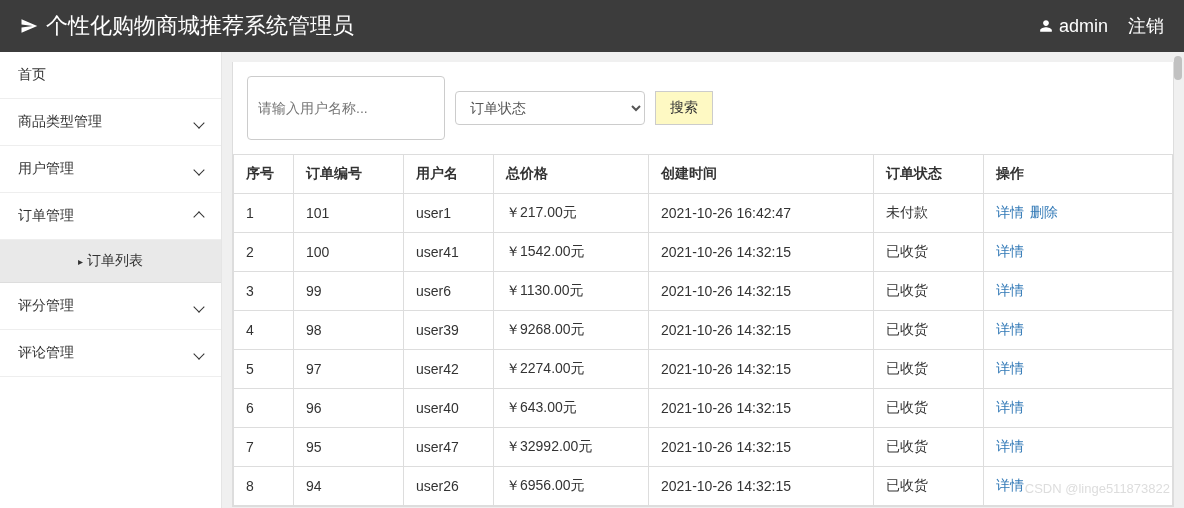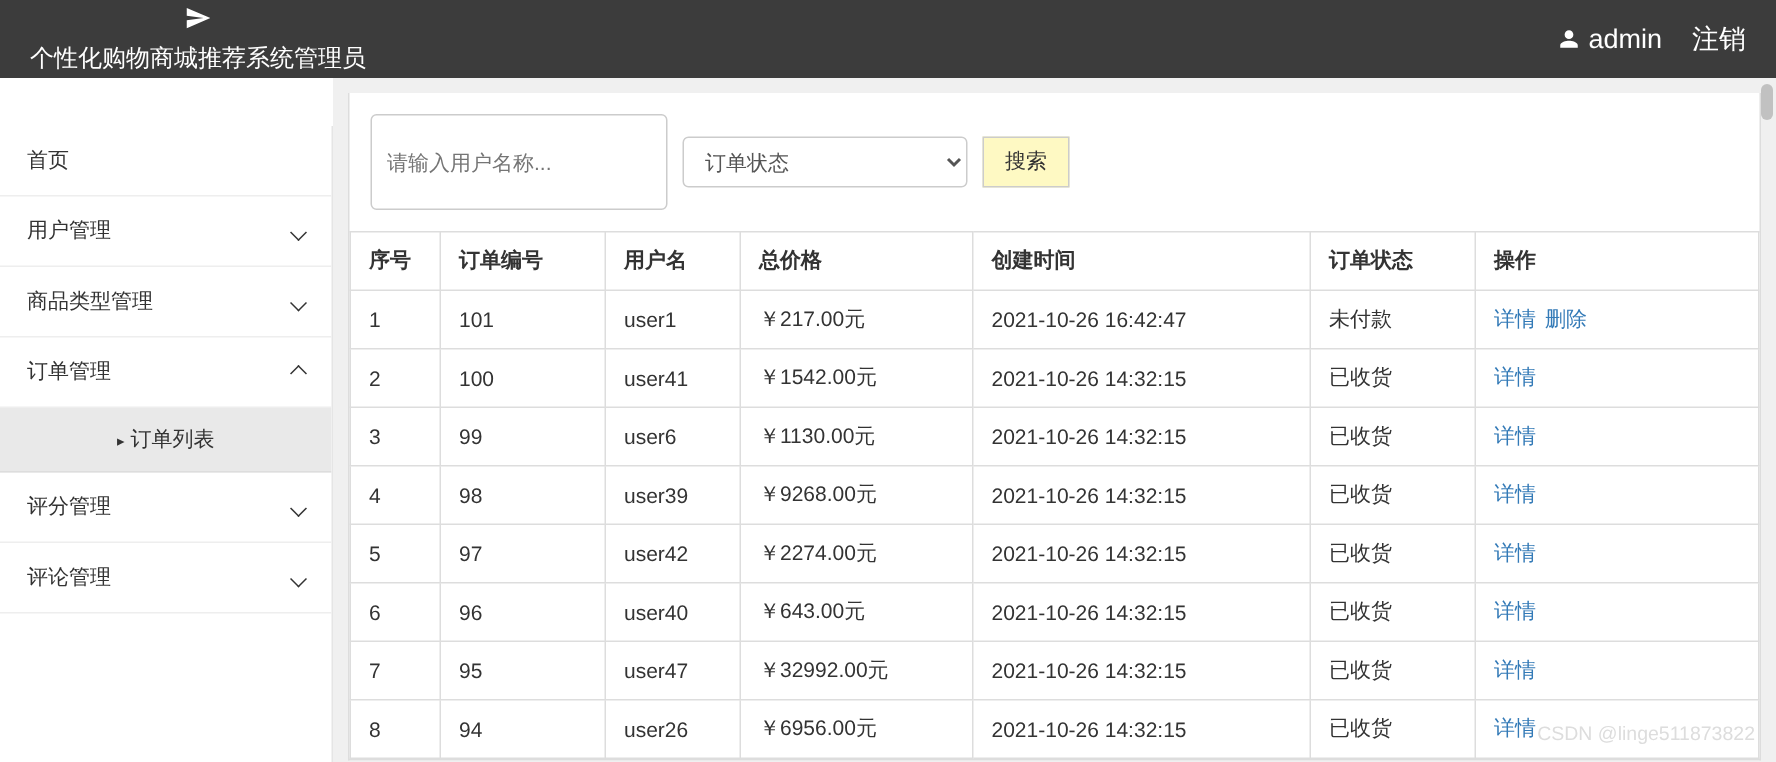--- a/index.html
+++ b/index.html
@@ -1,26 +1,26 @@
 <!DOCTYPE html>
 <html><head>
   <meta charset="utf-8">
   <style>
     * { margin: 0; padding: 0; box-sizing: border-box; }
     body { font-family: "Helvetica Neue", Helvetica, Arial, "Microsoft YaHei", sans-serif; font-size: 14px; color: #333; background: #fff; }
     
     .header { background: #3c3c3c; color: #fff; height: 52px; display: flex; align-items: center; padding: 0 20px; justify-content: space-between; }
-    .header-left { display: flex; align-items: center; gap: 8px; font-size: 16px; flex-direction: column; }
+    .header-left { display: flex; align-items: center; gap: 8px; font-size: 22px; }
     .header-right { display: flex; align-items: center; gap: 20px; font-size: 18px; }
     .header-user { display: flex; align-items: center; gap: 6px; cursor: pointer; }
     .header-logout { cursor: pointer; }
     
     .container { display: flex; height: calc(508px - 52px); }
     
-    .sidebar { width: 222px; background: #fff; border-right: 1px solid #e5e5e5; overflow-y: auto; margin-top: 32px; }
+    .sidebar { width: 222px; background: #fff; border-right: 1px solid #e5e5e5; overflow-y: auto; }
     .sidebar-item { padding: 14px 18px; cursor: pointer; color: #333; font-size: 14px; display: flex; justify-content: space-between; align-items: center; border-bottom: 1px solid #eee; }
     .sidebar-subitem { padding: 12px 18px; cursor: pointer; color: #333; font-size: 14px; text-align: center; background: #e9e9e9; border-bottom: 1px solid #ddd; }
     .sidebar-subitem::before { content: "▸"; margin-right: 4px; font-size: 10px; }
     
     .main { flex: 1; background: #f0f0f0; overflow-y: auto; padding: 10px 10px 0 10px; position: relative; }
     .main-scroll { position: absolute; right: 2px; top: 4px; width: 8px; height: 24px; background: #c1c1c1; border-radius: 4px; }
     
     .breadcrumb { background: linear-gradient(#fdfdfd, #f3f3f3); border: 1px solid #ddd; border-radius: 4px 4px 0 0; padding: 10px 14px; color: #555; font-size: 13px; }
     
     .panel { background: #fff; border: 1px solid #ddd; border-top: none; }
@@ -67,25 +67,25 @@
     <span class="header-logout">注销</span>
   </div>
 </div>
 
 <div class="container">
   <div class="sidebar" id="sidebar">
       <div class="sidebar-item">
         <span>首页</span>
       </div>
       <div class="sidebar-item">
+        <span>商品类型管理</span>
+        <span class="chevron-down"></span>
+      </div>
+      <div class="sidebar-item">
         <span>用户管理</span>
-        <span class="chevron-down"></span>
-      </div>
-      <div class="sidebar-item">
-        <span>商品类型管理</span>
         <span class="chevron-down"></span>
       </div>
       <div class="sidebar-item">
         <span>订单管理</span>
         <span class="chevron-up"></span>
       </div>
       <div class="sidebar-subitem">订单列表</div>
       <div class="sidebar-item">
         <span>评分管理</span>
         <span class="chevron-down"></span>

